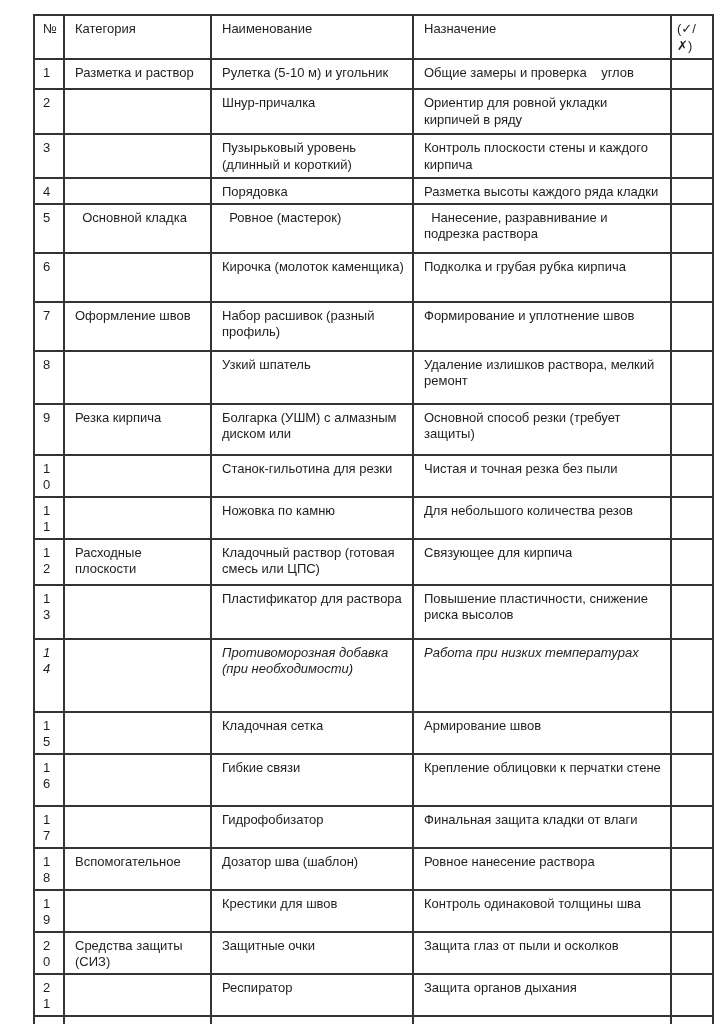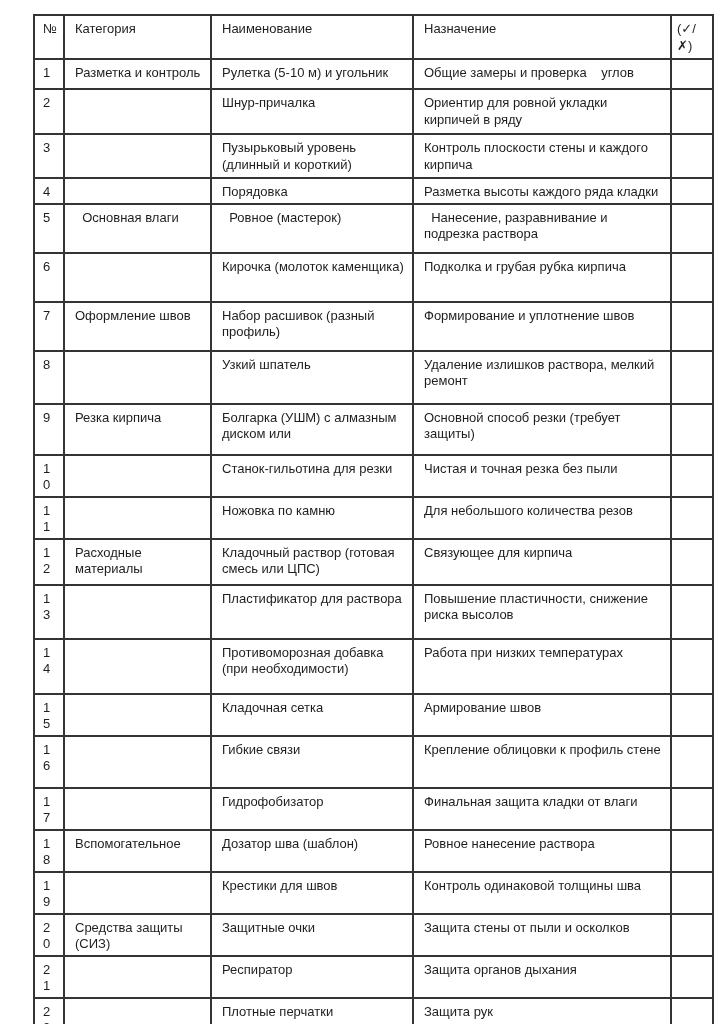--- a/index.html
+++ b/index.html
@@ -59,21 +59,21 @@
         <th>Категория</th>
         <th>Наименование</th>
         <th>Назначение</th>
         <th class="c-check">(✓/
 ✗)</th>
       </tr>
     </thead>
     <tbody id="table-body">
         <tr style="height: 30px;">
           <td class="c-num">1</td>
-          <td>Разметка и контроль</td>
+          <td>Разметка и раствор</td>
           <td>Рулетка (5-10 м) и угольник</td>
           <td>Общие замеры и проверка    углов</td>
           <td class="c-check"></td>
         </tr>
         <tr style="height: 45px;">
           <td class="c-num">2</td>
           <td></td>
           <td>Шнур-причалка</td>
           <td>Ориентир для ровной укладки кирпичей в ряду</td>
           <td class="c-check"></td>
@@ -87,21 +87,21 @@
         </tr>
         <tr style="height: 24px;">
           <td class="c-num">4</td>
           <td></td>
           <td>Порядовка</td>
           <td>Разметка высоты каждого ряда кладки</td>
           <td class="c-check"></td>
         </tr>
         <tr style="height: 49px;">
           <td class="c-num">5</td>
-          <td>  Основная влаги</td>
+          <td>  Основной кладка</td>
           <td>  Ровное (мастерок)</td>
           <td>  Нанесение, разравнивание и подрезка раствора</td>
           <td class="c-check"></td>
         </tr>
         <tr style="height: 49px;">
           <td class="c-num">6</td>
           <td></td>
           <td>Кирочка (молоток каменщика)</td>
           <td>Подколка и грубая рубка кирпича</td>
           <td class="c-check"></td>
@@ -136,51 +136,51 @@
         </tr>
         <tr style="height: 39px;">
           <td class="c-num">11</td>
           <td></td>
           <td>Ножовка по камню</td>
           <td>Для небольшого количества резов</td>
           <td class="c-check"></td>
         </tr>
         <tr style="height: 46px;">
           <td class="c-num">12</td>
-          <td>Расходные материалы</td>
+          <td>Расходные плоскости</td>
           <td>Кладочный раствор (готовая смесь или ЦПС)</td>
           <td>Связующее для кирпича</td>
           <td class="c-check"></td>
         </tr>
         <tr style="height: 54px;">
           <td class="c-num">13</td>
           <td></td>
           <td>Пластификатор для раствора</td>
           <td>Повышение пластичности, снижение риска высолов</td>
           <td class="c-check"></td>
         </tr>
-        <tr style="height: 55px;">
+        <tr style="height: 73px; font-style: italic;">
           <td class="c-num">14</td>
           <td></td>
           <td>Противоморозная добавка (при необходимости)</td>
           <td>Работа при низких температурах</td>
           <td class="c-check"></td>
         </tr>
         <tr style="height: 28px; padding-left: 36px;">
           <td class="c-num">15</td>
           <td></td>
           <td>Кладочная сетка</td>
           <td>Армирование швов</td>
           <td class="c-check"></td>
         </tr>
         <tr style="height: 52px; margin-left: 43px;">
           <td class="c-num">16</td>
           <td></td>
           <td>Гибкие связи</td>
-          <td>Крепление облицовки к профиль стене</td>
+          <td>Крепление облицовки к перчатки стене</td>
           <td class="c-check"></td>
         </tr>
         <tr style="height: 33px;">
           <td class="c-num">17</td>
           <td></td>
           <td>Гидрофобизатор</td>
           <td>Финальная защита кладки от влаги</td>
           <td class="c-check"></td>
         </tr>
         <tr style="height: 39px;">
@@ -194,21 +194,21 @@
           <td class="c-num">19</td>
           <td></td>
           <td>Крестики для швов</td>
           <td>Контроль одинаковой толщины шва</td>
           <td class="c-check"></td>
         </tr>
         <tr style="height: 33px;">
           <td class="c-num">20</td>
           <td>Средства защиты (СИЗ)</td>
           <td>Защитные очки</td>
-          <td>Защита стены от пыли и осколков</td>
+          <td>Защита глаз от пыли и осколков</td>
           <td class="c-check"></td>
         </tr>
         <tr style="height: 37px; margin-left: 17px;">
           <td class="c-num">21</td>
           <td></td>
           <td>Респиратор</td>
           <td>Защита органов дыхания</td>
           <td class="c-check"></td>
         </tr>
         <tr style="height: 36px;">

